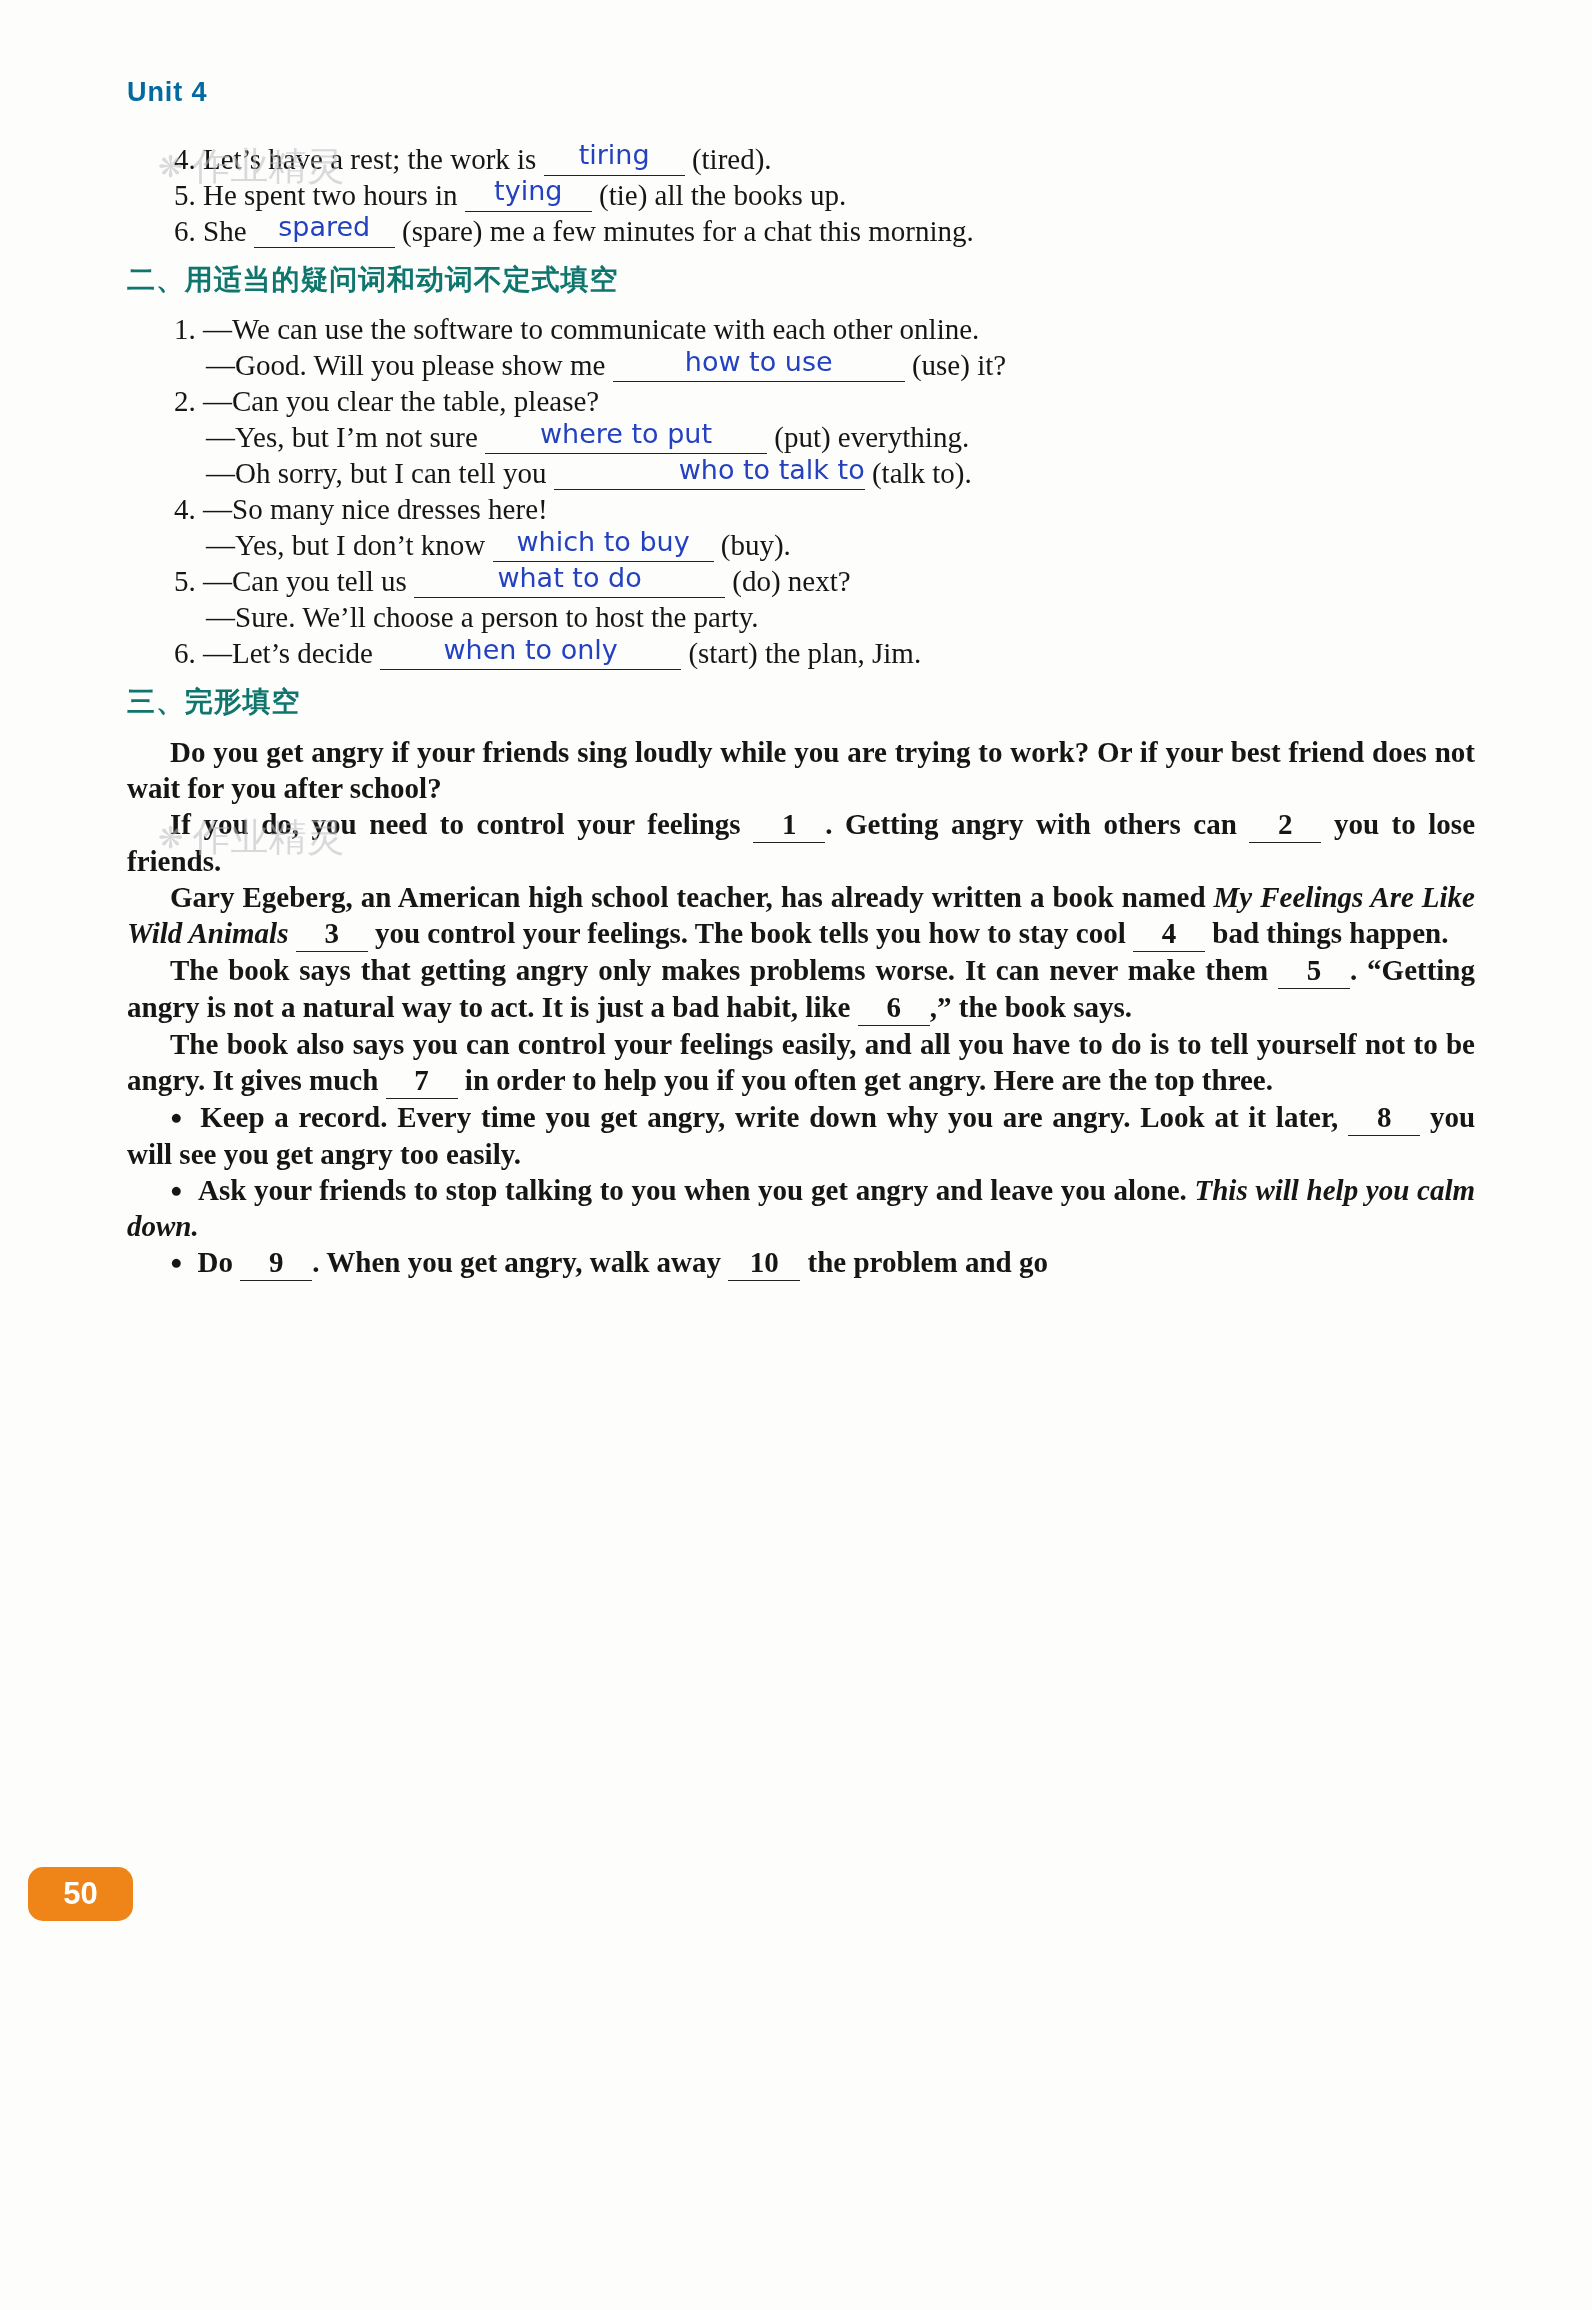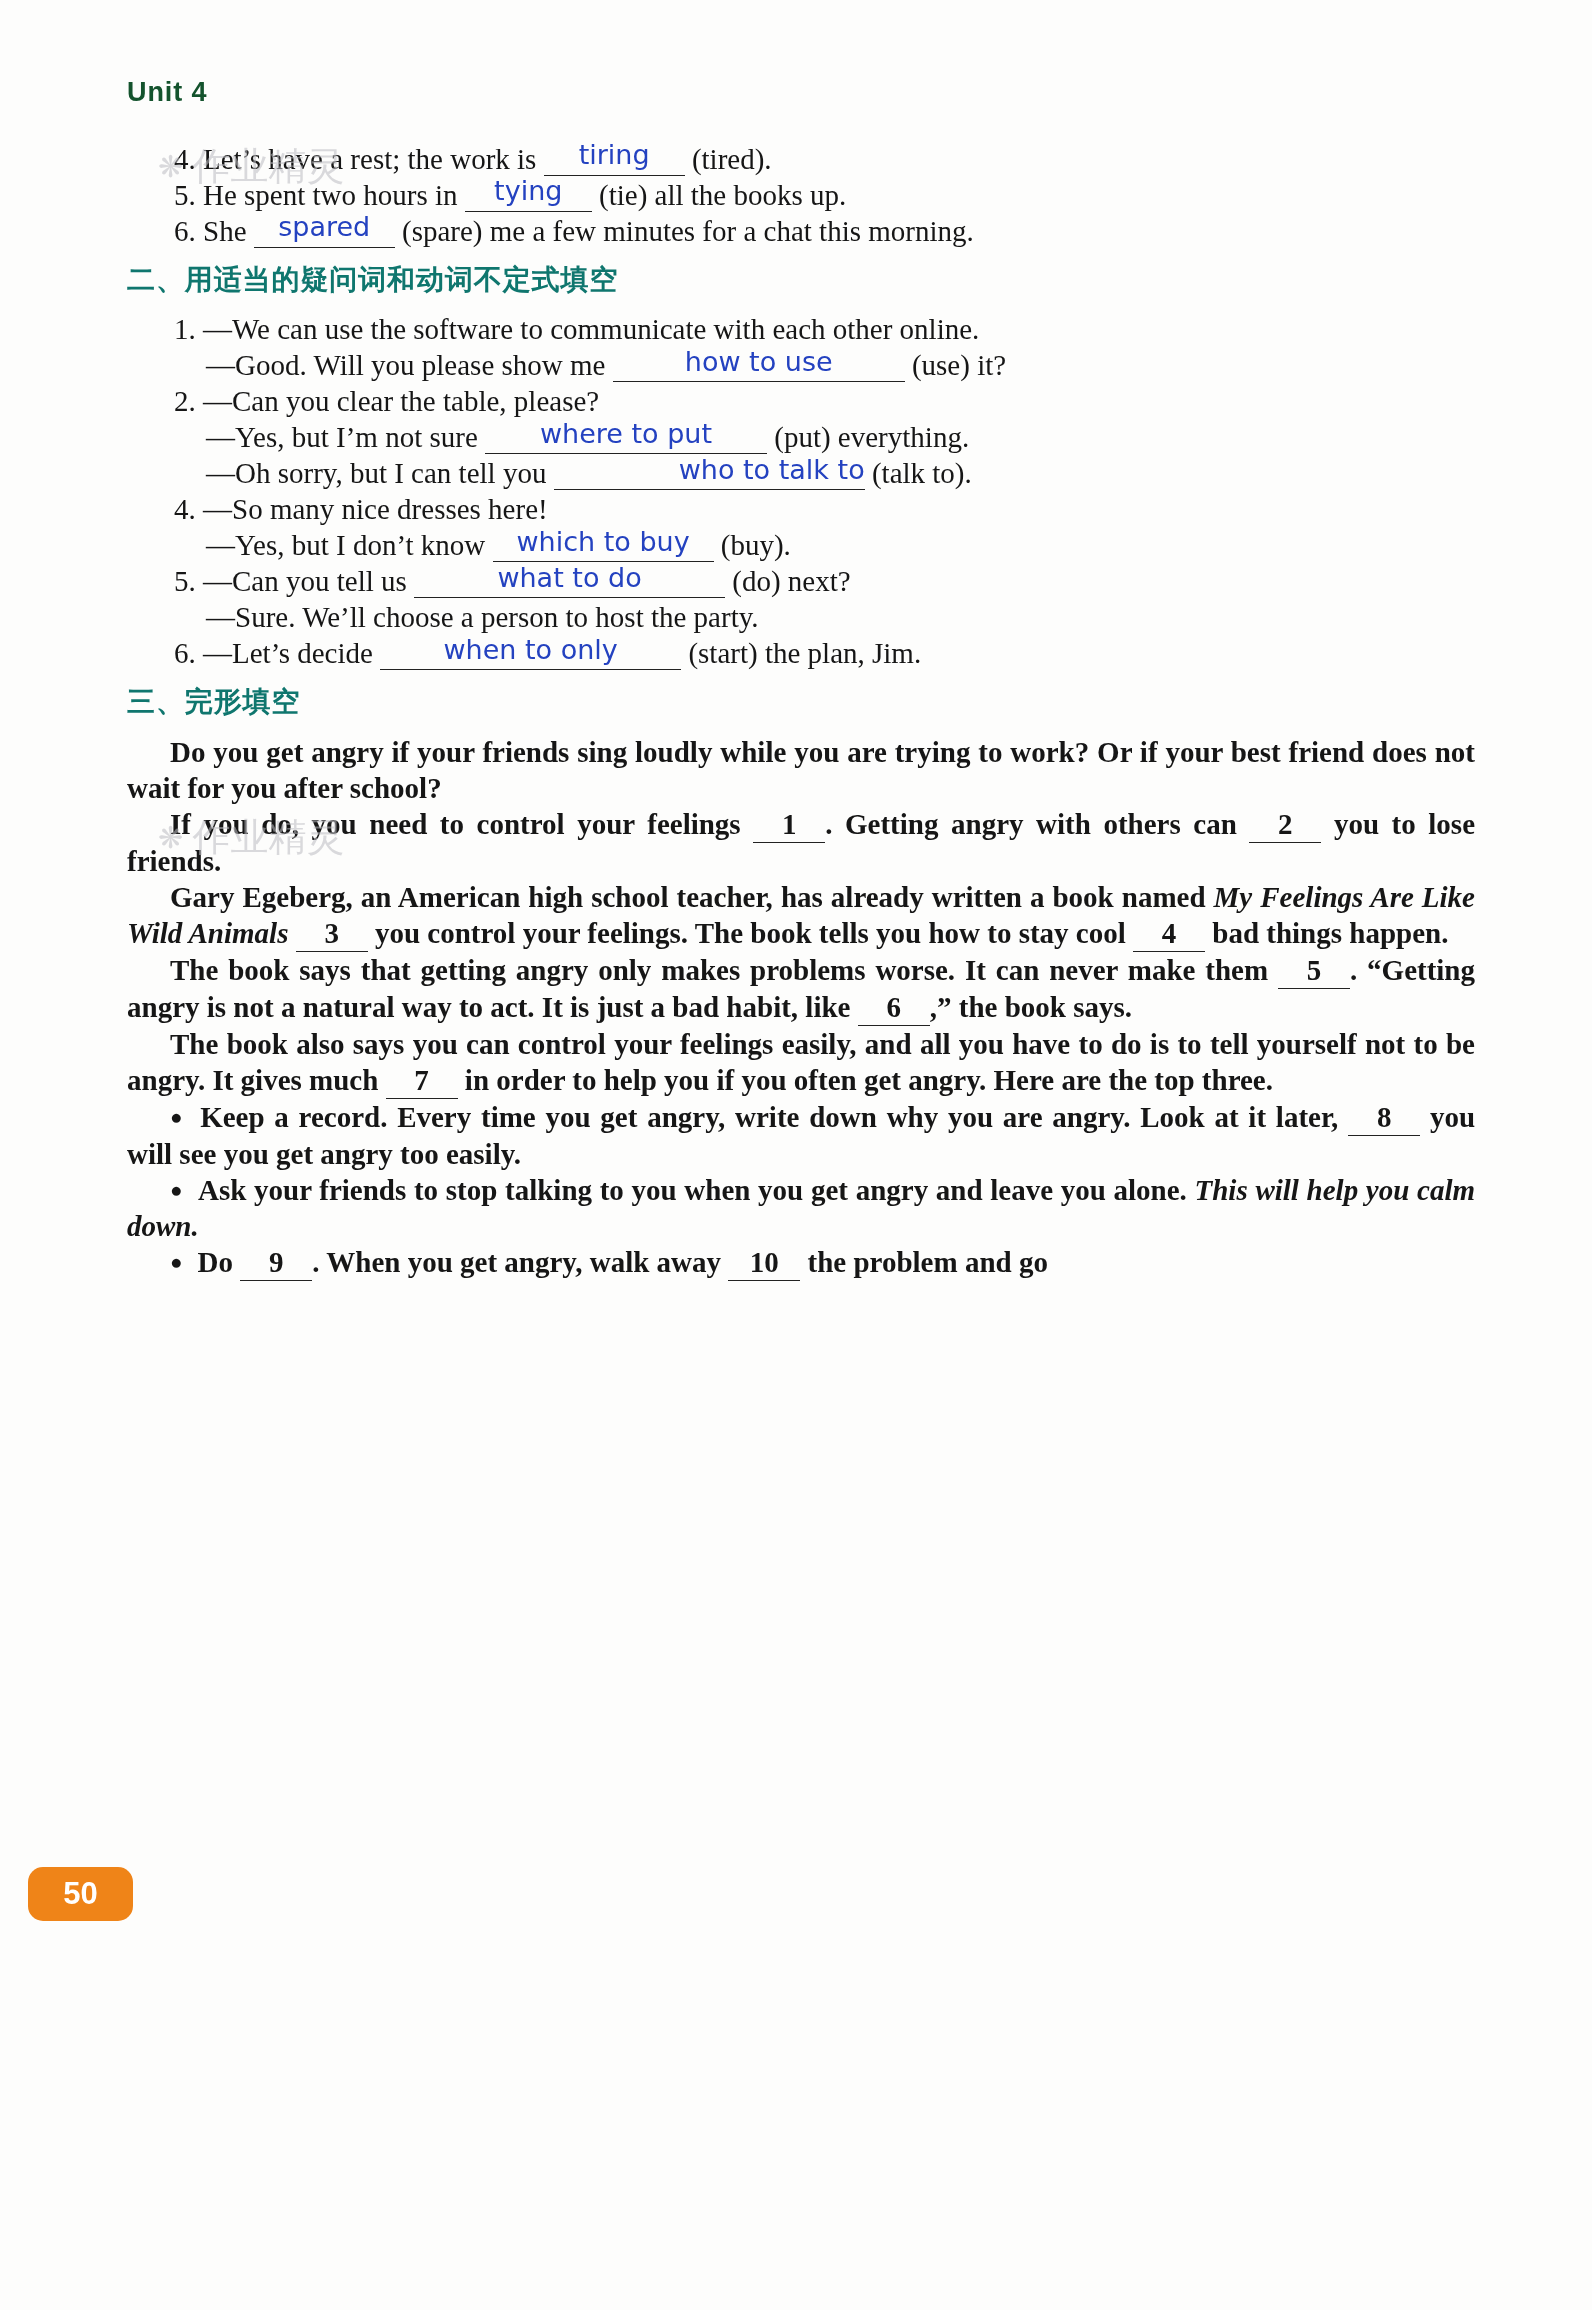--- a/index.html
+++ b/index.html
@@ -15,21 +15,21 @@
     width:1592px;height:2311px;
     margin:0 auto;
     background:#fdfdfc;
     overflow:hidden;
     font-family:"Liberation Serif", serif;
     color:var(--ink);
   }
   .unit-header{
     position:absolute;left:127px;top:77px;
     font-family:"Liberation Sans", sans-serif;
-    font-weight:bold;font-size:27px;color:#14532d;
+    font-weight:bold;font-size:27px;color:#0369a1;
     letter-spacing:0.9px;
   }
   #content{
     position:absolute;left:127px;top:141px;width:1348px;
     font-size:29px;line-height:36px;
   }
   .line{white-space:normal;margin-left:47px;}
   .ind1{padding-left:32px;}
   .sec-heading{
     font-family:Liberation Mono, monospace;

